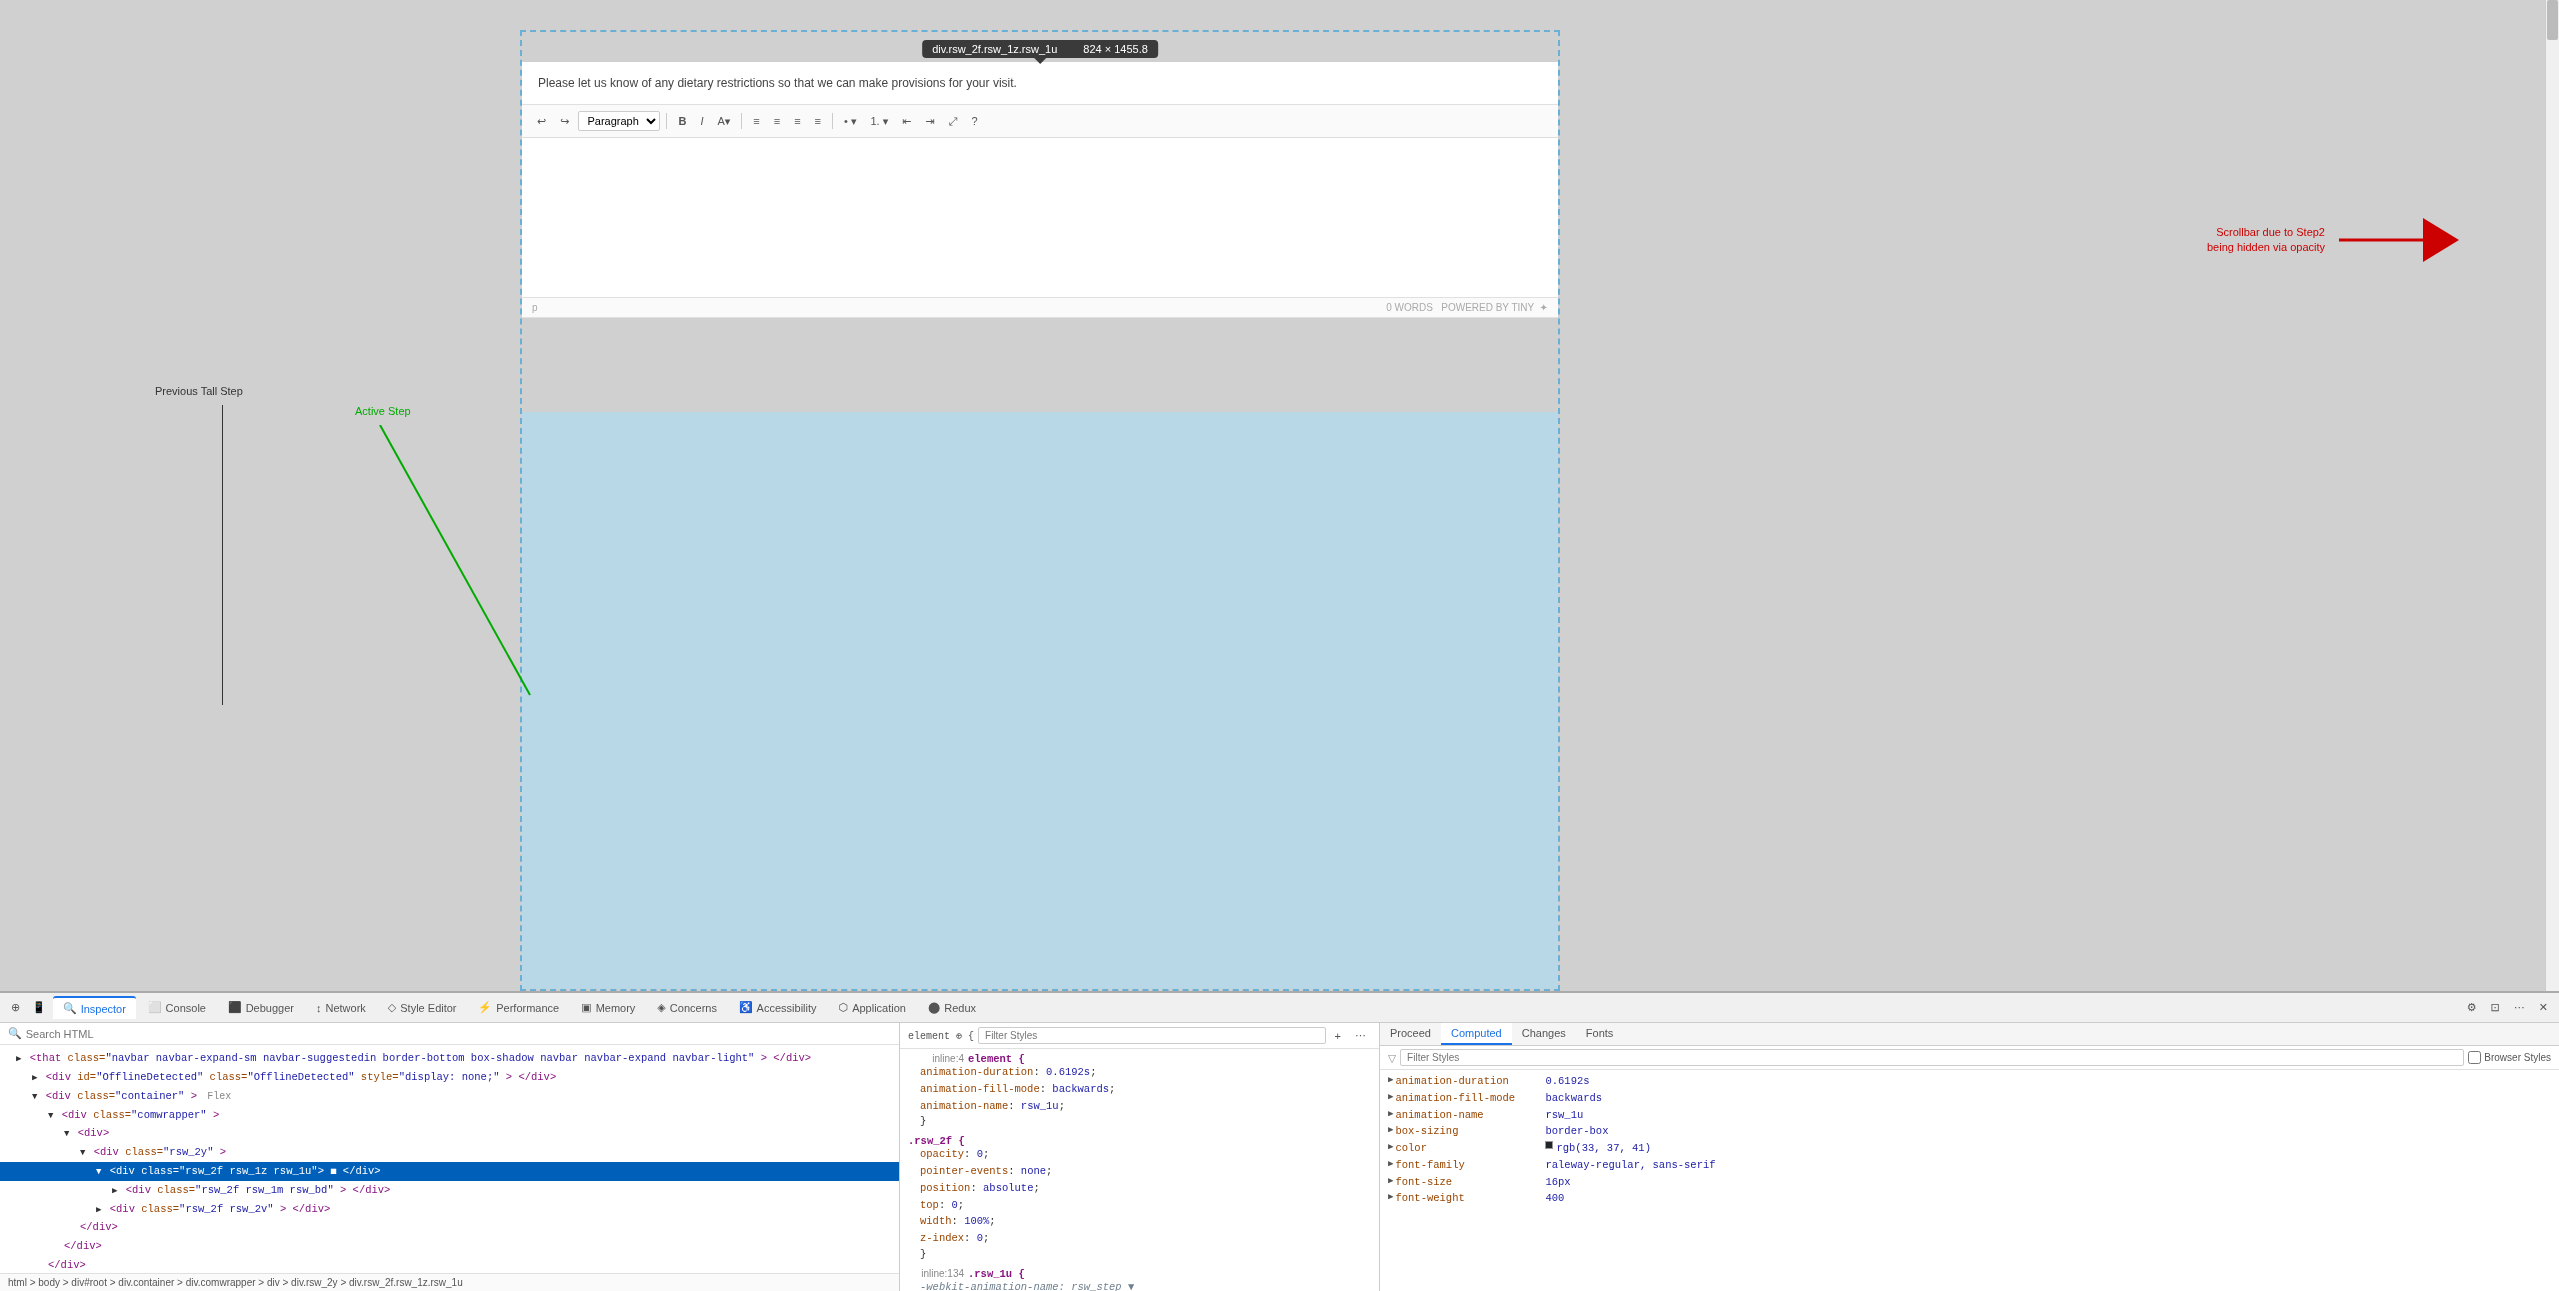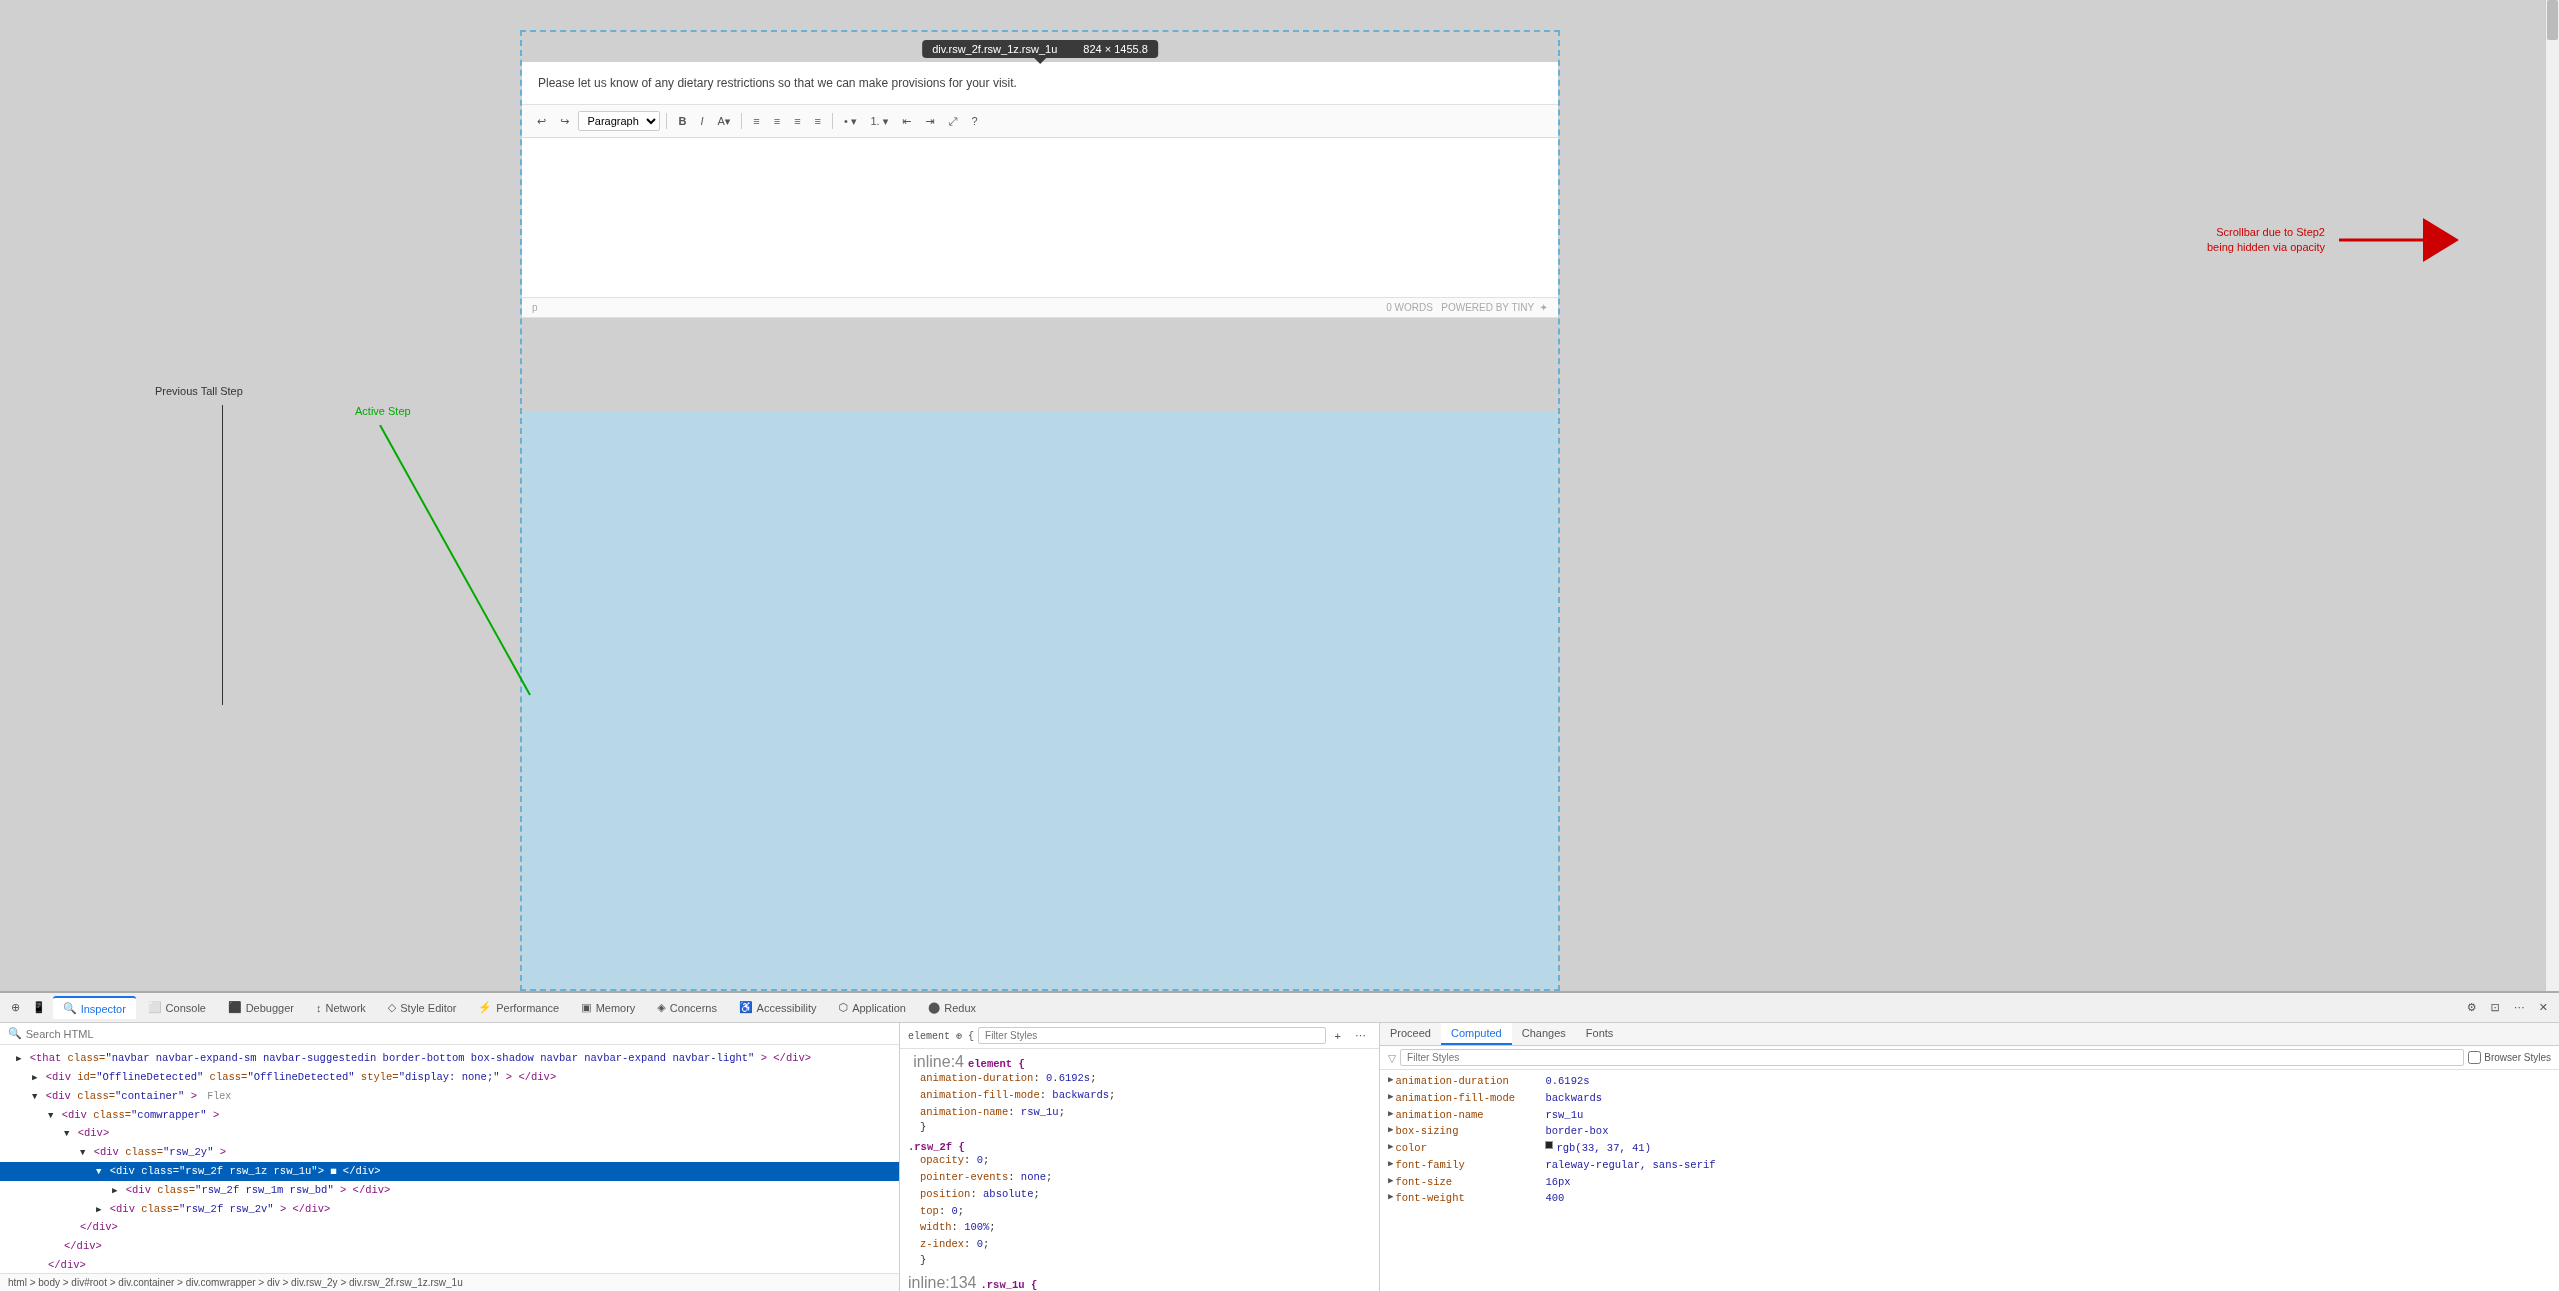--- a/index.html
+++ b/index.html
@@ -416,21 +416,21 @@
       color: #881280;
       font-weight: bold;
     }
     .css-block {
       padding-left: 12px;
     }
     .css-prop { color: #994500; }
     .css-val { color: #1a1aa6; }
     .css-comment { color: #708090; font-style: italic; }
     .inline-label {
-      font-size: 16px;
+      font-size: 10px;
       color: #888;
       font-family: sans-serif;
       text-align: right;
       padding-right: 4px;
       min-width: 60px;
       display: inline-block;
     }
 
     
     .computed-panel {

